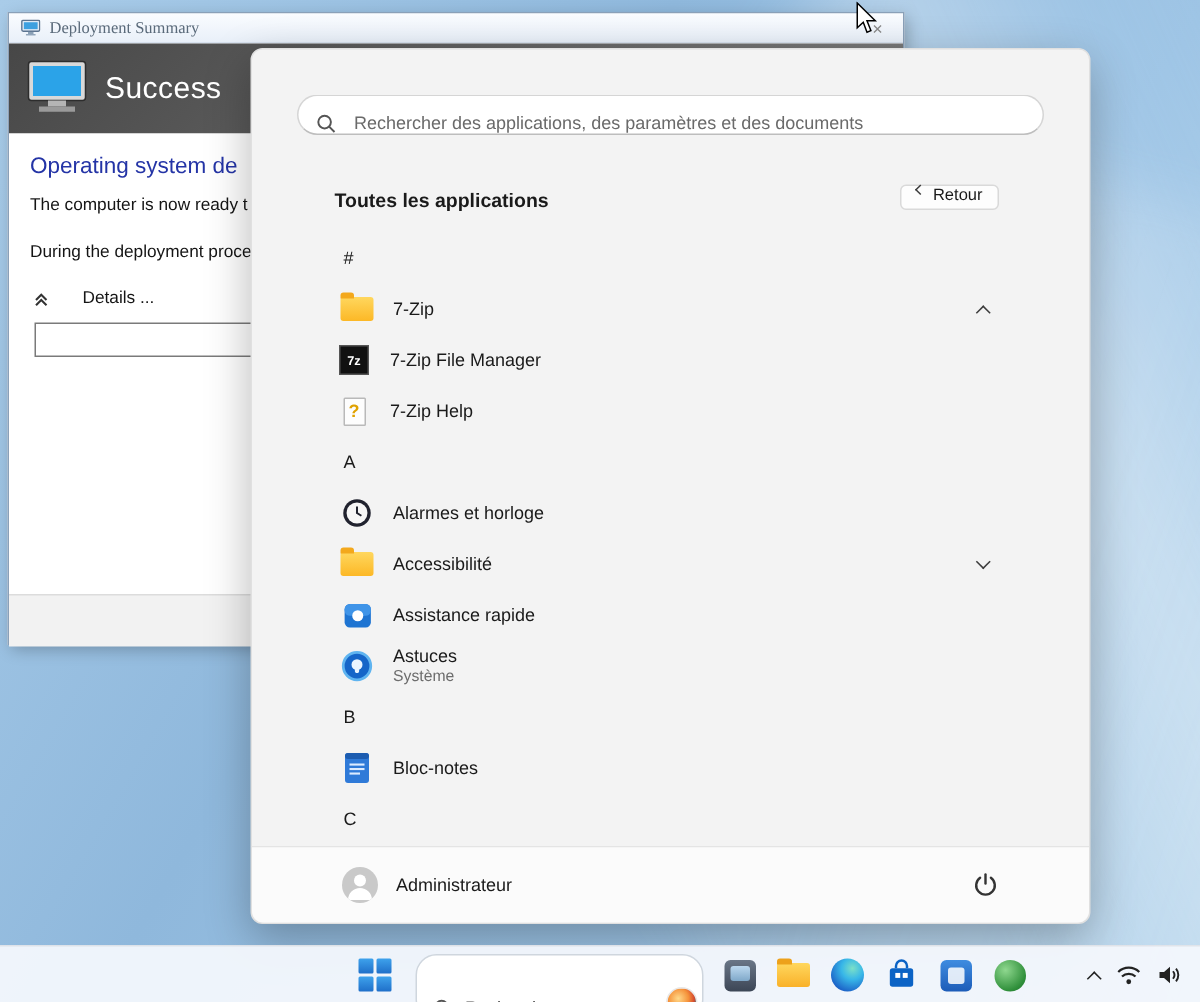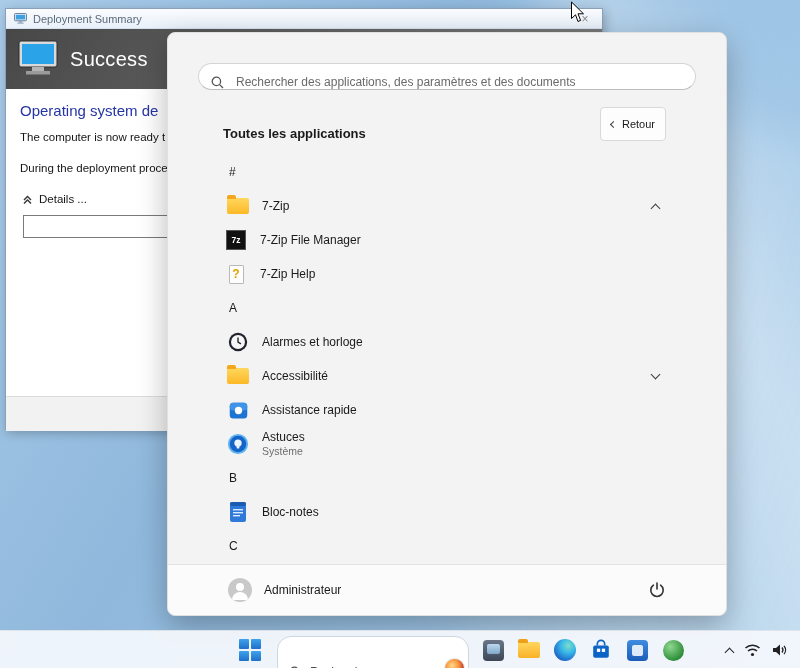--- a/index.html
+++ b/index.html
@@ -11,45 +11,45 @@
     background:linear-gradient(90deg,transparent,rgba(255,255,255,.55) 45%,rgba(190,220,245,.3) 70%,transparent); border-radius:200px; }
   .b2 { left:430px; top:120px; width:520px; height:600px; transform:rotate(18deg);
     background:linear-gradient(90deg,transparent,rgba(255,255,255,.28) 50%,transparent); border-radius:200px; }
 
   
   .dialog { position:absolute; left:5px; top:8px; width:598px; height:422px; background:#fff;
     border:1px solid #8aa0b8; box-shadow:2px 3px 10px rgba(0,0,0,.25); z-index:1; }
   .titlebar { height:20px; background:linear-gradient(#fafcff,#e9f0f9); border-bottom:1px solid #d7e1ee;
     display:flex; align-items:center; padding:0 8px; }
   .titlebar .t-icon { width:13px; height:11px; margin-right:6px; flex:none; }
-  .titlebar .t-text { font-size:11px; color:#5a6a7a; flex:1; }
+  .titlebar .t-text { font-size:11px; color:#5a6a7a; flex:1;font-family:Liberation Serif, serif; }
   .titlebar .t-close { font-size:12px; color:#8a8a8a; width:18px; text-align:center; cursor:default; }
   .banner { height:60px; background:linear-gradient(135deg,#474747,#6e6e6e 70%,#7b7b7b);
     display:flex; align-items:center; padding:0 12px; }
   .banner .b-icon { width:40px; height:38px; margin-right:12px; flex:none; }
   .banner .b-title { color:#fff; font-size:20px; font-weight:normal; letter-spacing:.3px; }
   .d-content { position:relative; height:307px; background:#fff; }
   .d-heading { position:absolute; left:14px; top:13px; font-size:15px; color:#2434a6; white-space:nowrap; }
   .d-line1 { position:absolute; left:14px; top:42px; font-size:11.5px; color:#151515; white-space:nowrap; }
   .d-line2 { position:absolute; left:14px; top:73px; font-size:11.5px; color:#151515; white-space:nowrap; }
-  .d-details { position:absolute; left:16px; top:104px; display:flex; align-items:center; gap:6px; font-size:11.5px; color:#151515; }
+  .d-details { position:absolute; left:16px; top:104px; display:flex; align-items:center; gap:22px; font-size:11.5px; color:#151515; }
   .d-box { position:absolute; left:17px; top:126px; width:310px; height:23px; background:#fff; border:1px solid #7a7a7a; }
   .d-footer { height:35px; background:#f2f2f2; border-top:1px solid #dcdcdc; }
 
   
   .startmenu { position:absolute; left:167px; top:32px; width:560px; height:584px; z-index:5;
     background:#f3f3f3; border:1px solid #e0e0e0; border-radius:8px;
     box-shadow:0 10px 30px rgba(0,0,0,.28); }
   .sm-search { position:absolute; left:30px; right:30px; top:30px; height:27px; background:#fff;
     border:1px solid #d5d5d5; border-bottom-color:#bdbdbd; border-radius:14px; display:flex; align-items:flex-end; padding:0 12px; gap:12px; }
   .sm-search input { border:none; outline:none; flex:1; font-size:12px; color:#333; background:transparent; font-family:"Liberation Sans",sans-serif; }
   .sm-search input::placeholder { color:#6a6a6a; }
   .sm-allapps { position:absolute; left:55px; top:93px; font-size:13px; font-weight:bold; color:#1a1a1a; }
-  .sm-back { position:absolute; right:60px; top:74px; height:34px; padding:0 10px; background:#fdfdfd;
-    border:1px solid #d9d9d9; border-radius:4px; display:flex; align-items:center; gap:6px; font-size:11px; color:#1a1a1a; cursor:default; }
+  .sm-back { position:absolute; right:60px; top:90px; height:17px; padding:0 10px; background:#fdfdfd;
+    border:1px solid #d9d9d9; border-radius:4px; display:flex; align-items:flex-start; gap:6px; font-size:11px; color:#1a1a1a; cursor:default; }
   .sm-list { position:absolute; left:0; right:0; top:122px; bottom:51px; overflow:hidden; }
   .row { height:34px; display:flex; align-items:center; }
   .row .lbl { font-size:12px; color:#1a1a1a; }
   .row.letter { padding-left:61px; font-size:12.5px; }
   .row.toprow { padding-left:58px; gap:12px; }
   .row.subrow { padding-left:56px; gap:12px; }
   .row .right-chev { margin-left:auto; margin-right:67px; }
   .two-line { display:flex; flex-direction:column; line-height:1.15; }
   .two-line .sub { font-size:10.5px; color:#6d6d6d; }
 

